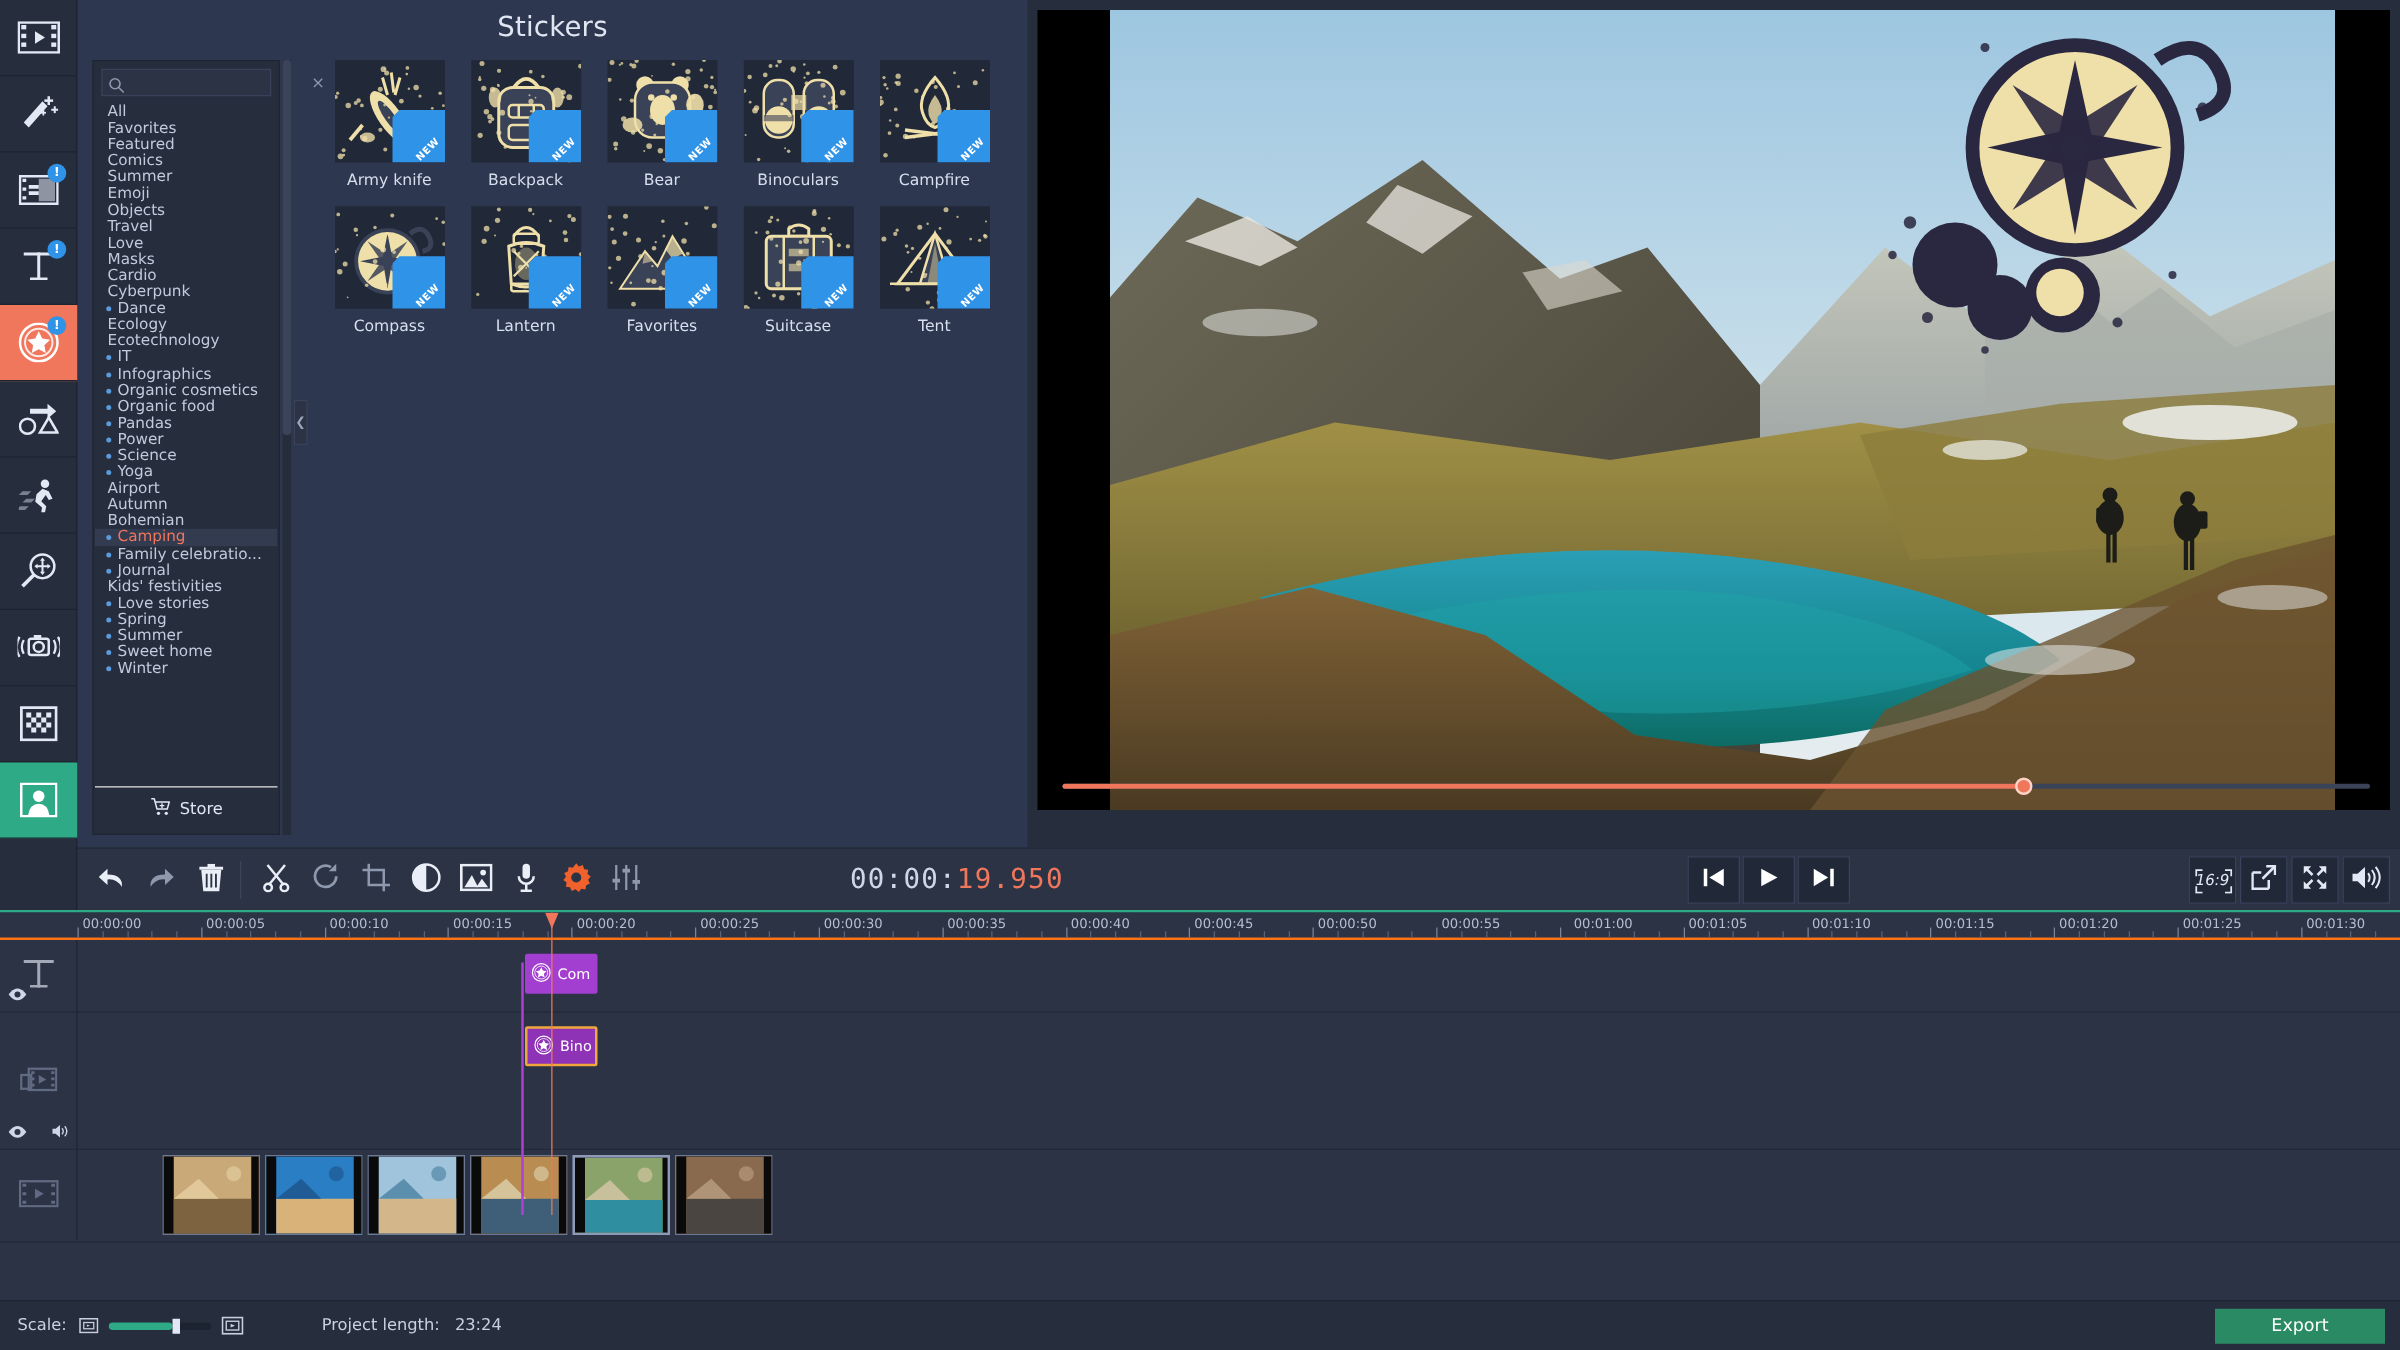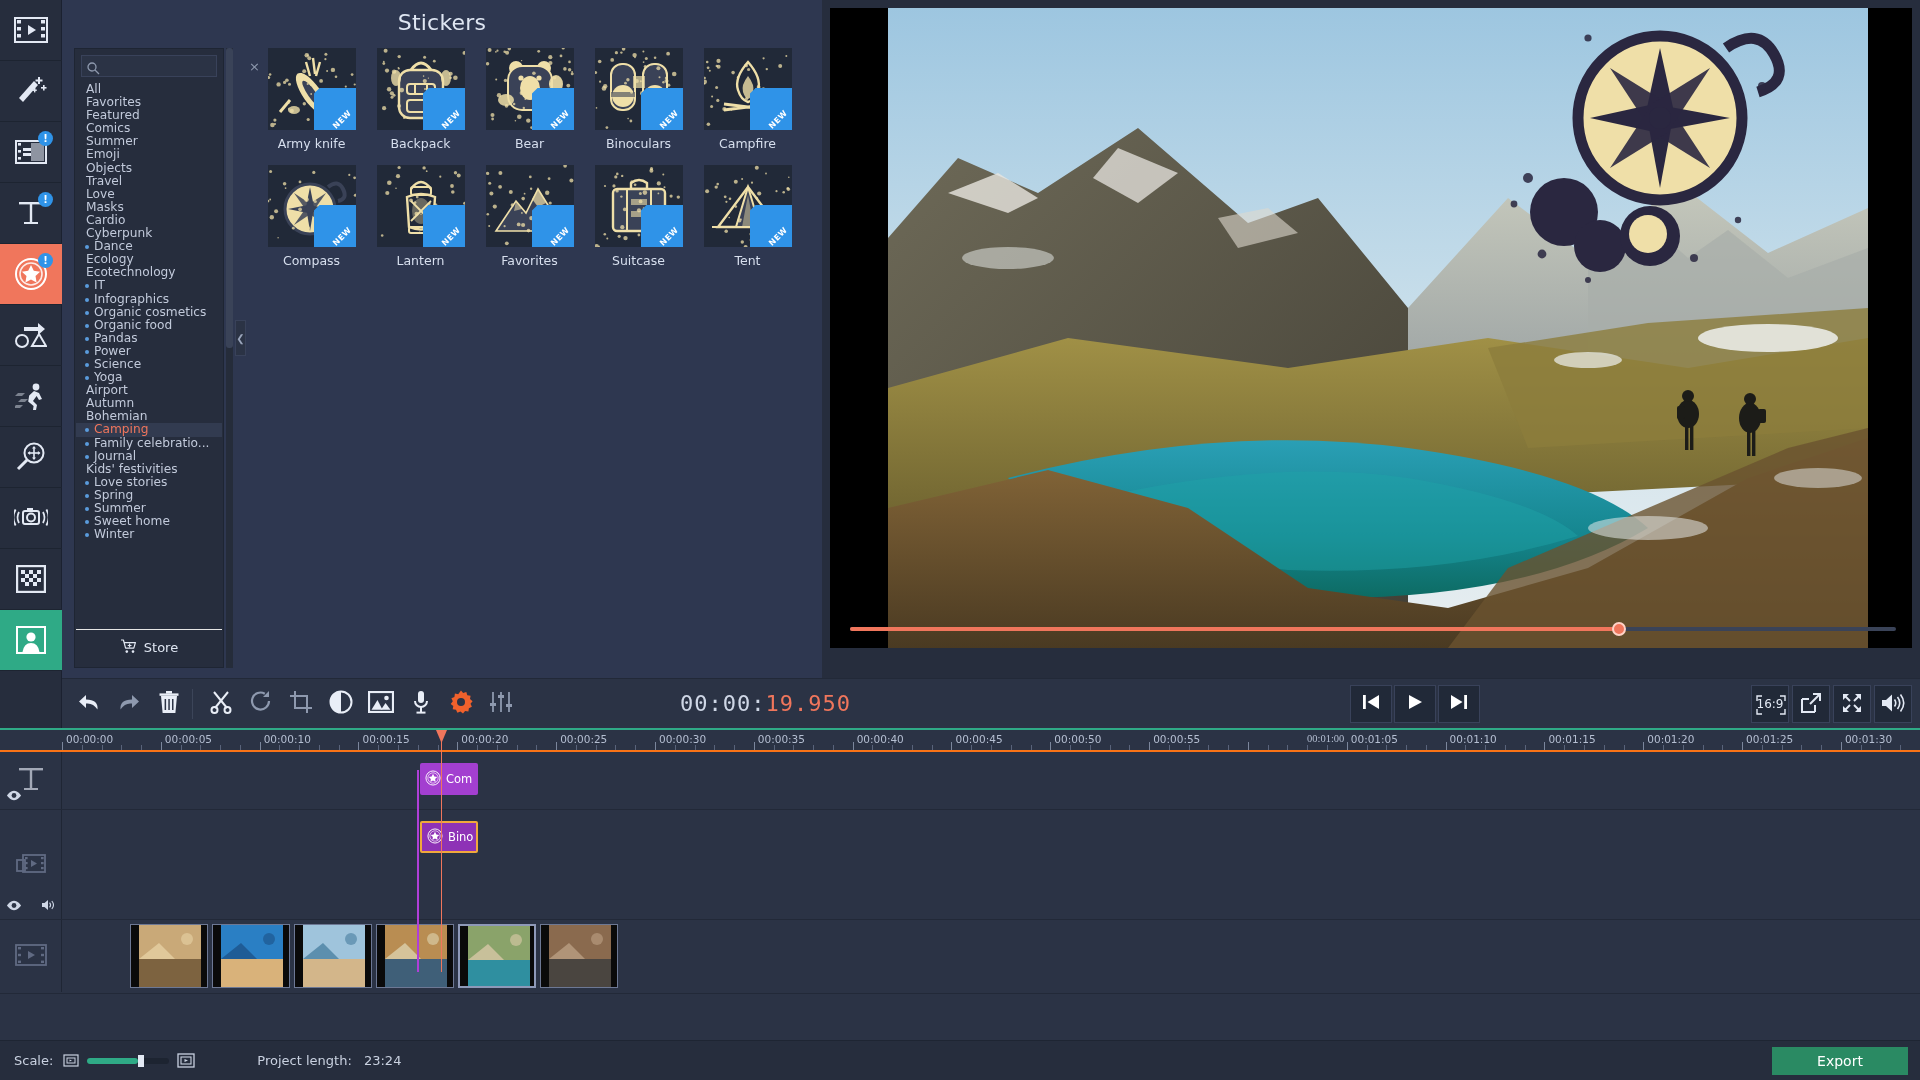--- a/index.html
+++ b/index.html
@@ -1135,21 +1135,21 @@
             </svg></span>
         </div>
         <div class="transport-btn">
           <span><svg width="18" height="16" viewBox="0 0 18 16">
               <rect x="14.2" y="1" width="2.8" height="14" fill="#fff"></rect>
               <path d="M1 1 L1 15 L12.5 8 Z" fill="#fff"></path>
             </svg></span>
         </div>
       </div>
     <div id="right-ctrls">
-        <div class="rc-btn" style="position: relative;">
+        <div class="rc-btn" style="position: relative; font-style: italic;">
           <span style="position: absolute; left: 4px; top: 9px;"><svg width="30" height="20" viewBox="0 0 30 20">
               <g stroke="#e3e9f4" stroke-width="1.4" fill="none">
                 <path d="M1 6 V1 H6"></path>
                 <path d="M24 1 H29 V6"></path>
                 <path d="M29 14 V19 H24"></path>
                 <path d="M6 19 H1 V14"></path>
               </g>
             </svg></span>
           <span style="font-size: 12px; position: relative; z-index: 2;">16:9</span>
         </div>
@@ -1350,21 +1350,21 @@
         <div class="tick" style="left: 1089.83px;"></div>
         <div class="tick" style="left: 1109.6px;"></div>
         <div class="tick" style="left: 1129.36px;"></div>
         <div class="tick major" style="left: 1149.13px;"></div>
         <div class="tick-label" style="left: 1153.13px;">00:00:55</div>
         <div class="tick" style="left: 1168.89px;"></div>
         <div class="tick" style="left: 1188.66px;"></div>
         <div class="tick" style="left: 1208.43px;"></div>
         <div class="tick" style="left: 1228.19px;"></div>
         <div class="tick major" style="left: 1247.96px;"></div>
-        <div class="tick-label" style="left: 1307px; font-family: Liberation Serif, serif;">00:01:00</div>
+        <div class="tick-label" style="left: 1259px;">00:01:00</div>
         <div class="tick" style="left: 1267.72px;"></div>
         <div class="tick" style="left: 1287.49px;"></div>
         <div class="tick" style="left: 1307.26px;"></div>
         <div class="tick" style="left: 1327.02px;"></div>
         <div class="tick major" style="left: 1346.79px;"></div>
         <div class="tick-label" style="left: 1350.79px;">00:01:05</div>
         <div class="tick" style="left: 1366.55px;"></div>
         <div class="tick" style="left: 1386.32px;"></div>
         <div class="tick" style="left: 1406.09px;"></div>
         <div class="tick" style="left: 1425.85px;"></div>

